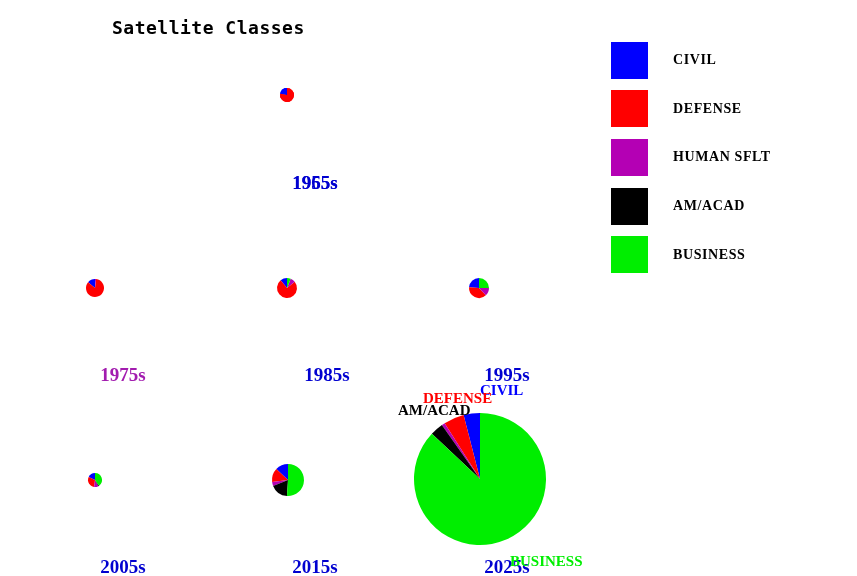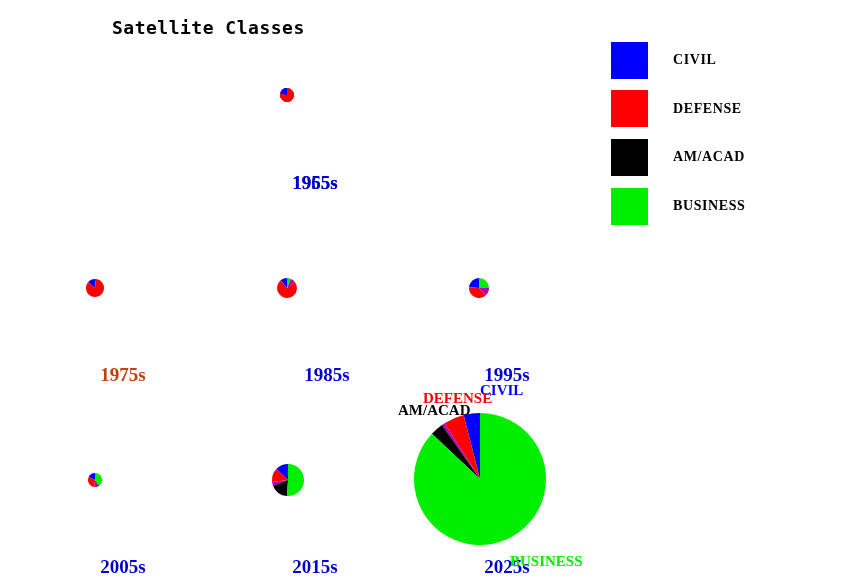--- a/index.html
+++ b/index.html
@@ -129,21 +129,21 @@
         <path d="M 68 68 L 51.58646744711958 4.073511365510349 A 66 66 0 0 0 32.63543153138624 12.274356916867 Z" fill="#ff0000" stroke="none"></path>
         <path d="M 68 68 L 32.63543153138624 12.274356916867 A 66 66 0 0 0 29.880201574130353 14.12160945266585 Z" fill="#b400b4" stroke="none"></path>
         <path d="M 68 68 L 29.880201574130353 14.12160945266585 A 66 66 0 0 0 19.888070590186828 22.819891008706556 Z" fill="#000000" stroke="none"></path>
         <path d="M 68 68 L 19.888070590186828 22.819891008706556 A 66 66 0 1 0 68.00000000000001 2 Z" fill="#00ee00" stroke="none"></path>
       </svg>
     </div>
 
   <div id="year-labels">
       <div class="year-label" style="left: 315px; top: 172px; color: rgb(0, 0, 208);">1955s</div>
       <div class="year-label" style="left: 315px; top: 172px; color: rgb(0, 0, 208);">1965s</div>
-      <div class="year-label" style="left: 123px; top: 364px; color: #c2410c;">1975s</div>
+      <div class="year-label" style="left: 123px; top: 364px; color: #a21caf;">1975s</div>
       <div class="year-label" style="left: 327px; top: 364px; color: rgb(0, 0, 208);">1985s</div>
       <div class="year-label" style="left: 507px; top: 364px; color: rgb(0, 0, 208); text-align: right;">1995s</div>
       <div class="year-label" style="left: 123px; top: 556px; color: rgb(0, 0, 208);">2005s</div>
       <div class="year-label" style="left: 315px; top: 556px; color: rgb(0, 0, 208);">2015s</div>
       <div class="year-label" style="left: 507px; top: 556px; color: rgb(0, 0, 208);">2025s</div>
     </div>
 
   <div id="slice-labels">
       <div class="slice-label" style="left: 480px; top: 382px; color: rgb(0, 0, 255);">CIVIL</div>
       <div class="slice-label" style="left: 423px; top: 390px; color: rgb(255, 0, 0);">DEFENSE</div>
@@ -155,20 +155,24 @@
     <div id="legend-rows">
         <div class="legend-row">
           <div class="legend-swatch" style="background: rgb(0, 0, 255);"></div>
           <div class="legend-text">CIVIL</div>
         </div>
         <div class="legend-row">
           <div class="legend-swatch" style="background: rgb(255, 0, 0);"></div>
           <div class="legend-text">DEFENSE</div>
         </div>
         <div class="legend-row">
+          <div class="legend-swatch" style="background: rgb(180, 0, 180);"></div>
+          <div class="legend-text">HUMAN SFLT</div>
+        </div>
+        <div class="legend-row">
           <div class="legend-swatch" style="background: rgb(0, 0, 0);"></div>
           <div class="legend-text">AM/ACAD</div>
         </div>
         <div class="legend-row">
           <div class="legend-swatch" style="background: rgb(0, 238, 0);"></div>
           <div class="legend-text">BUSINESS</div>
         </div>
       </div>
   </div>
 

